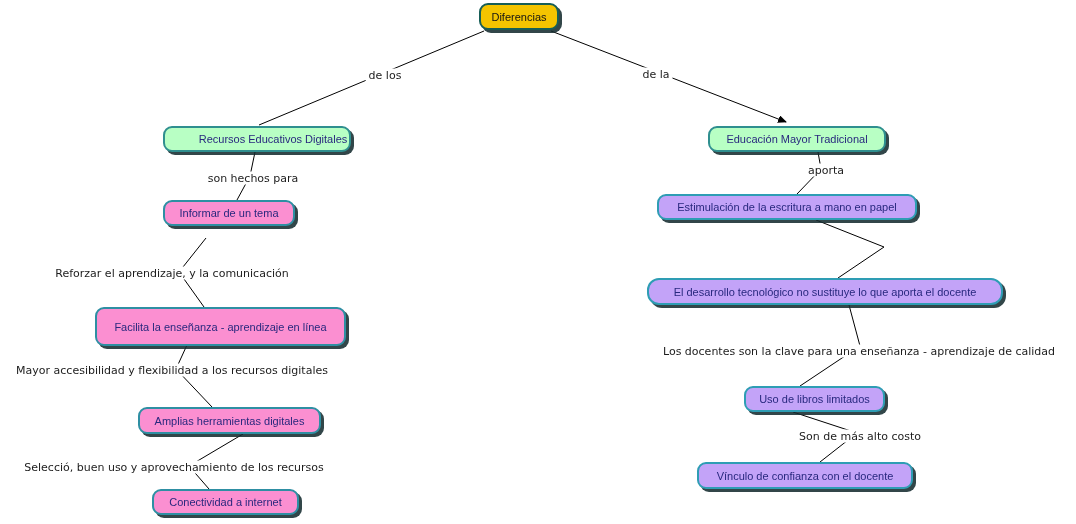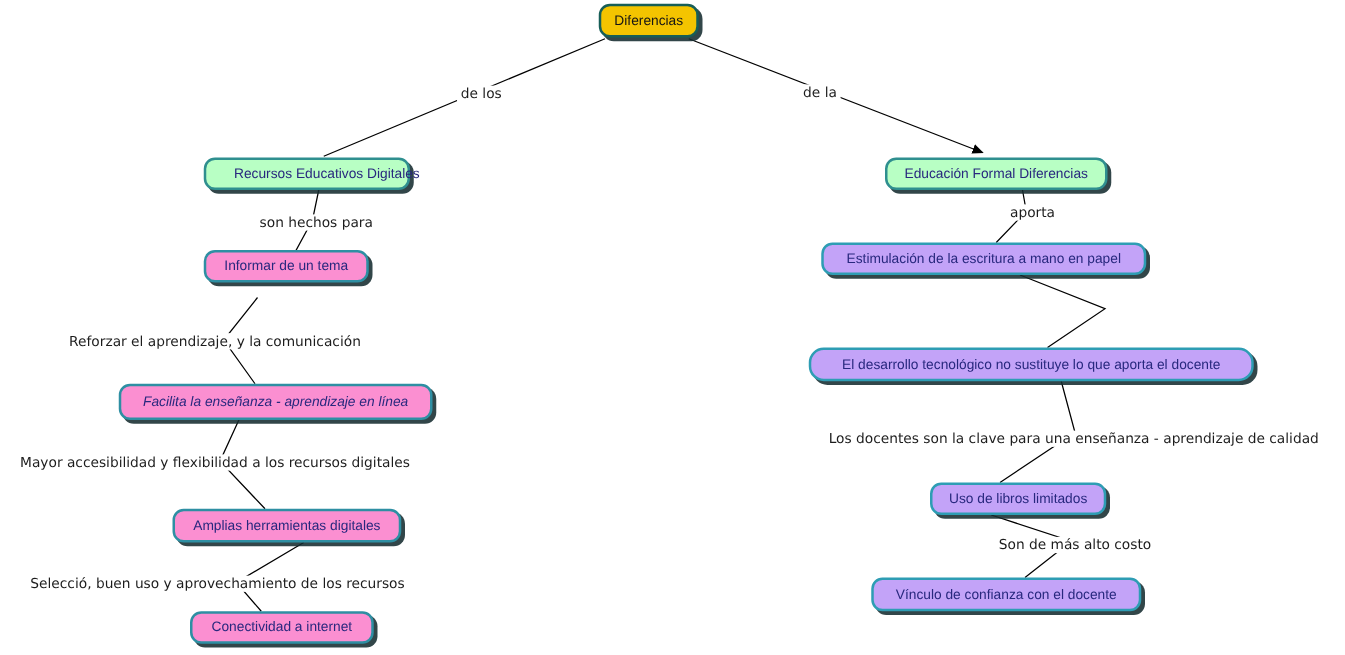--- a/index.html
+++ b/index.html
@@ -89,24 +89,24 @@
   <div class="edge-label" style="left:656px; top:74px;">de la</div>
   <div class="edge-label" style="left:253px; top:178px;">son hechos para</div>
   <div class="edge-label" style="left:172px; top:273px;">Reforzar el  aprendizaje, y la comunicación</div>
   <div class="edge-label" style="left:172px; top:370px;">Mayor accesibilidad y flexibilidad a los recursos digitales</div>
   <div class="edge-label" style="left:174px; top:467px;">Selecció, buen uso y aprovechamiento de los recursos</div>
   <div class="edge-label" style="left:826px; top:170px;">aporta</div>
   <div class="edge-label" style="left:859px; top:351px;text-align:center;">Los docentes son la clave para una enseñanza - aprendizaje de calidad</div>
   <div class="edge-label" style="left:860px; top:436px;">Son de más alto costo</div>
 
   <div class="node root" style="left:479px; top:3px;   width:80px;  height:27px;">Diferencias</div>
-  <div class="node green" style="left:163px; top:126px; width:165px; height:26px;padding-left:32px;">Recursos Educativos Digitales</div>
-  <div class="node green" style="left:708px; top:126px; width:178px; height:26px;">Educación Formal Diferencias</div>
+  <div class="node green" style="left:163px; top:126px; width:188px; height:26px;padding-left:32px;">Recursos Educativos Digitales</div>
+  <div class="node green" style="left:708px; top:126px; width:178px; height:26px;">Educación Mayor Tradicional</div>
   <div class="node pink" style="left:163px; top:200px; width:132px; height:26px;">Informar de un tema</div>
-  <div class="node pink" style="left:95px;  top:307px; width:251px; height:29px;font-style:italic;">Facilita la enseñanza - aprendizaje en línea</div>
+  <div class="node pink" style="left:95px;  top:307px; width:251px; height:39px;">Facilita la enseñanza - aprendizaje en línea</div>
   <div class="node pink" style="left:138px; top:407px; width:183px; height:27px;">Amplias herramientas digitales</div>
   <div class="node pink" style="left:152px; top:489px; width:147px; height:26px;">Conectividad a internet</div>
   <div class="node purple" style="left:657px; top:194px; width:260px; height:26px;">Estimulación de la escritura a mano en papel</div>
   <div class="node purple" style="left:647px; top:278px; width:356px; height:27px;border-radius:12px;">El desarrollo tecnológico no sustituye lo que aporta el docente</div>
   <div class="node purple" style="left:712px; top:386px; width:141px; height:26px;margin-left:32px;">Uso de libros limitados</div>
   <div class="node purple" style="left:697px; top:462px; width:216px; height:27px;">Vínculo de confianza con el docente</div>
 
 </div>
 
 </body></html>

